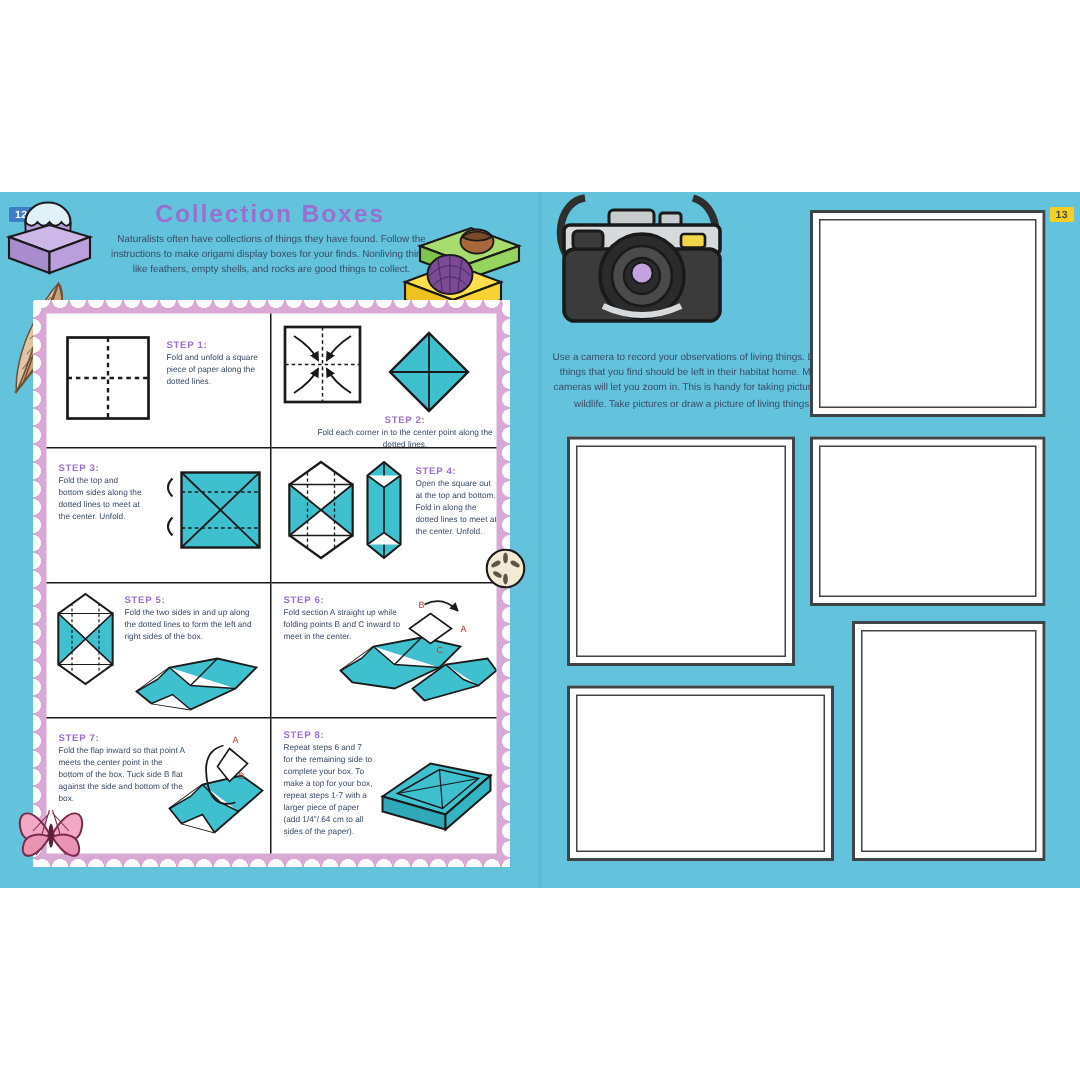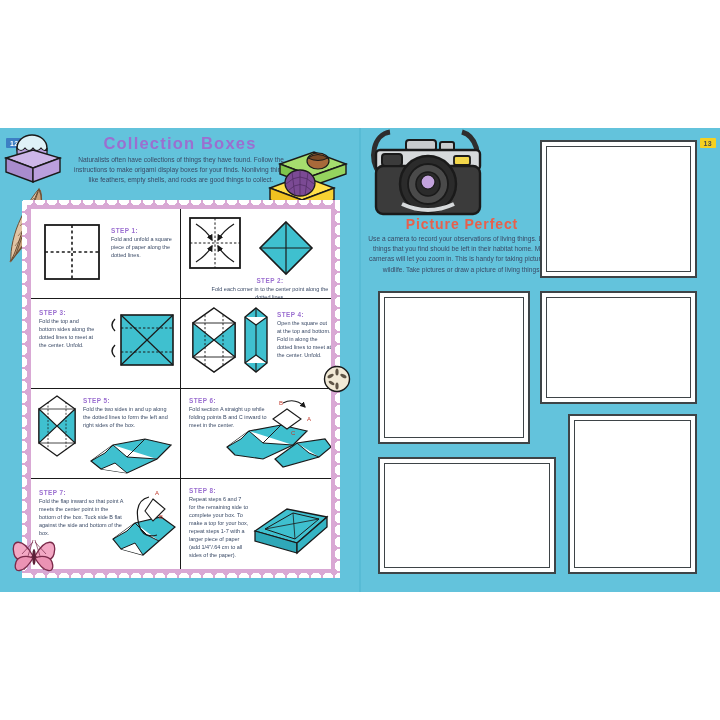--- a/index.html
+++ b/index.html
@@ -309,21 +309,20 @@
         <rect x="14" y="38" width="104" height="48" rx="7" fill="#3b3b3b" stroke="#1a1a1a" stroke-width="2.4"></rect>
         <rect x="20" y="26" width="20" height="12" rx="3" fill="#3b3b3b" stroke="#1a1a1a" stroke-width="2"></rect>
         <rect x="92" y="28" width="16" height="9" rx="2" fill="#f2d64a" stroke="#1a1a1a" stroke-width="1.8"></rect>
         <circle cx="66" cy="56" r="28" fill="#2b2b2b" stroke="#1a1a1a" stroke-width="2.4"></circle>
         <circle cx="66" cy="56" r="20" fill="#4a4a4a" stroke="#1a1a1a" stroke-width="1.8"></circle>
         <circle cx="66" cy="56" r="12" fill="#2b2b2b" stroke="#1a1a1a" stroke-width="1.6"></circle>
         <circle cx="66" cy="54" r="7" fill="#c3a3dd" stroke="#1a1a1a" stroke-width="1.2"></circle>
         <path d="M40 76 Q66 88 92 76" stroke="#d7dadc" stroke-width="4" fill="none"></path>
       </svg>
 
-      <div class="title-picture">Picture Perfect</div>
 
       <div class="blurb" id="blurb-picture">Use a camera to record your observations of living things. Living things that you find should be left in their habitat home. Many cameras will let you zoom in. This is handy for taking pictures of wildlife. Take pictures or draw a picture of living things.</div>
 
       <div class="frame" style="left:180px;top:12px;width:157px;height:138px;">
         <div class="inner"></div>
       </div>
 
       <div class="frame" style="left:180px;top:163px;width:157px;height:113px;">
         <div class="inner"></div>
       </div>

